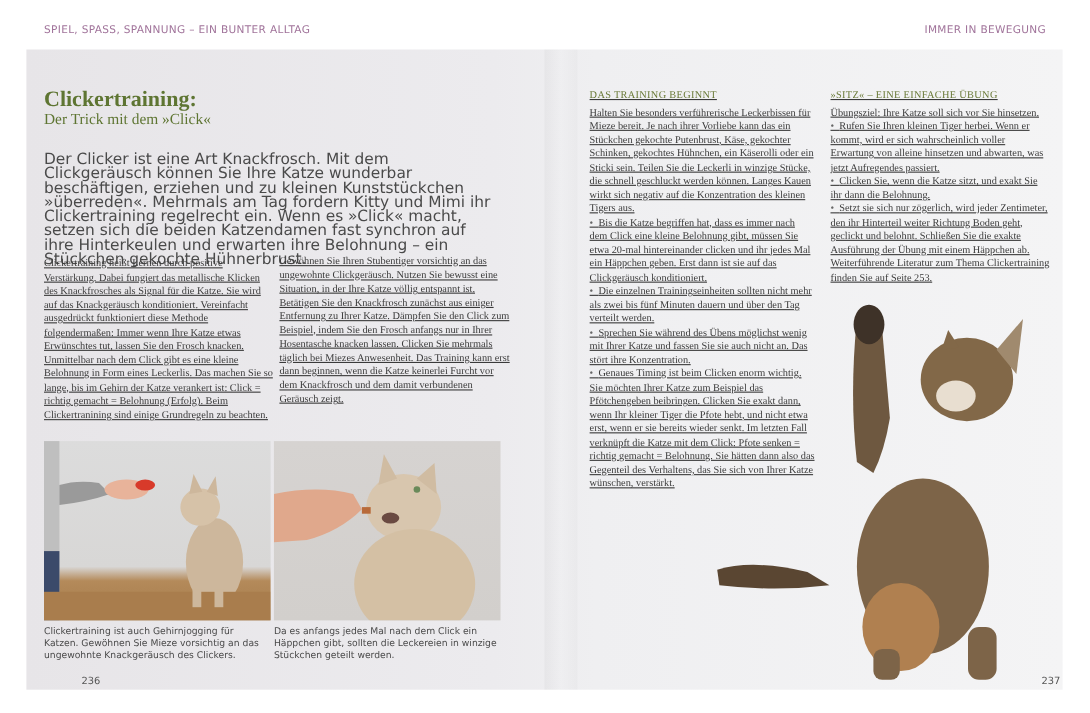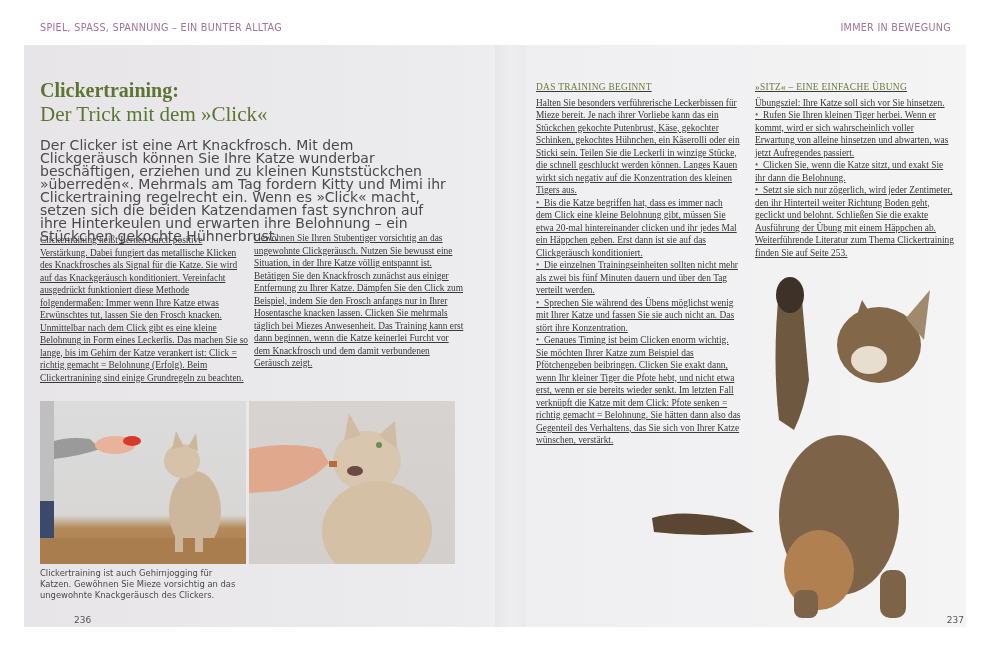--- a/index.html
+++ b/index.html
@@ -19,21 +19,21 @@
     }
     .gutter {
       position: absolute; left: 471px; top: 0; width: 30px; height: 100%;
       background: linear-gradient(90deg, rgba(0,0,0,0.03), rgba(255,255,255,0.05), rgba(0,0,0,0.02));
     }
     .title-1 {
       position: absolute; left: 16px; top: 34px; font-size: 20px; font-weight: bold; color: #5e7532;
       font-family: "Liberation Serif", serif;
     }
     .title-2 {
-      position: absolute; left: 16px; top: 57px; font-size: 21px; color: #5e7532;
+      position: absolute; left: 16px; top: 57px; font-size: 14px; color: #5e7532;
       font-family: "Liberation Serif", serif;
     }
     .intro {
       position: absolute; left: 16px; top: 94px; width: 410px; font-family: "DejaVu Sans", sans-serif;
       font-size: 14px; line-height: 13px; color: #4a4a4a;
     }
     .col {
       position: absolute; font-family: "Liberation Serif", serif; font-size: 9.4px;
       line-height: 12.5px; color: #3a3a3a; text-decoration: underline;
     }
@@ -113,20 +113,21 @@
       <ellipse cx="118" cy="60" rx="34" ry="30" fill="#d8c6ae"></ellipse>
       <polygon points="95,40 100,12 112,34" fill="#d0bca2"></polygon>
       <polygon points="130,34 146,20 148,48" fill="#d0bca2"></polygon>
       <ellipse cx="128" cy="130" rx="55" ry="50" fill="#d4c0a4"></ellipse>
       <ellipse cx="106" cy="70" rx="8" ry="5" fill="#6a4a42"></ellipse>
       <circle cx="130" cy="44" r="3" fill="#6a8a5a"></circle>
       <rect x="80" y="60" width="8" height="6" fill="#b86a3a"></rect>
     </svg>
   </div>
   <div class="caption" id="cap-1">Clickertraining ist auch Gehirnjogging für Katzen. Gewöhnen Sie Mieze vorsichtig an das ungewohnte Knackgeräusch des Clickers.</div>
+  <div class="caption" id="cap-2">Da es anfangs jedes Mal nach dem Click ein Häppchen gibt, sollten die Leckereien in winzige Stückchen geteilt werden.</div>
   <div class="page-num" id="pn-left">236</div>
 
   <div class="col" id="col-c">
     <div class="col-heading">DAS TRAINING BEGINNT</div>
     <p>Halten Sie besonders verführerische Leckerbissen für Mieze bereit. Je nach ihrer Vorliebe kann das ein Stückchen gekochte Putenbrust, Käse, gekochter Schinken, gekochtes Hühnchen, ein Käserolli oder ein Sticki sein. Teilen Sie die Leckerli in winzige Stücke, die schnell geschluckt werden können. Langes Kauen wirkt sich negativ auf die Konzentration des kleinen Tigers aus.</p>
     <p class="bullet">Bis die Katze begriffen hat, dass es immer nach dem Click eine kleine Belohnung gibt, müssen Sie etwa 20-mal hintereinander clicken und ihr jedes Mal ein Häppchen geben. Erst dann ist sie auf das Clickgeräusch konditioniert.</p>
     <p class="bullet">Die einzelnen Trainingseinheiten sollten nicht mehr als zwei bis fünf Minuten dauern und über den Tag verteilt werden.</p>
     <p class="bullet">Sprechen Sie während des Übens möglichst wenig mit Ihrer Katze und fassen Sie sie auch nicht an. Das stört ihre Konzentration.</p>
     <p class="bullet">Genaues Timing ist beim Clicken enorm wichtig. Sie möchten Ihrer Katze zum Beispiel das Pfötchengeben beibringen. Clicken Sie exakt dann, wenn Ihr kleiner Tiger die Pfote hebt, und nicht etwa erst, wenn er sie bereits wieder senkt. Im letzten Fall verknüpft die Katze mit dem Click: Pfote senken = richtig gemacht = Belohnung. Sie hätten dann also das Gegenteil des Verhaltens, das Sie sich von Ihrer Katze wünschen, verstärkt.</p>
   </div>

